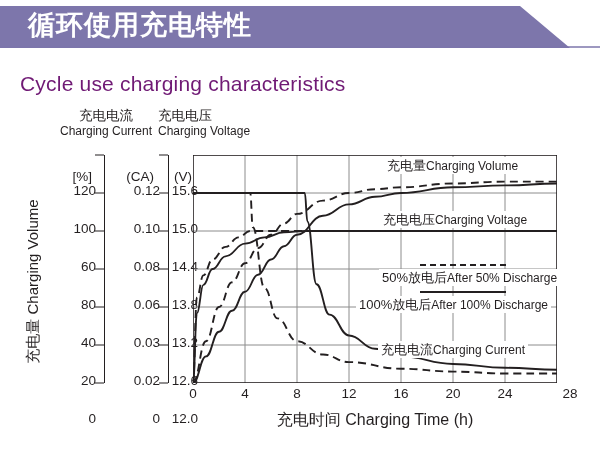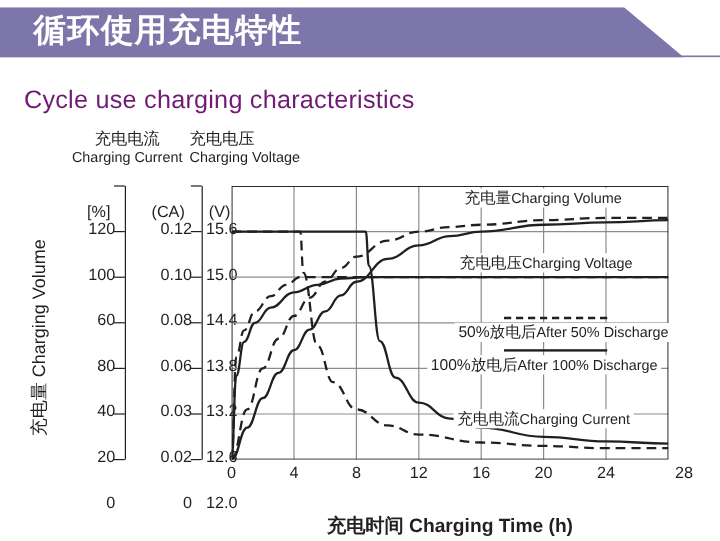--- a/index.html
+++ b/index.html
@@ -44,22 +44,22 @@
   #ticks-pct{left:48px;top:0;width:62px;}
   #ticks-ca{left:112px;top:0;width:62px;}
   #ticks-v{left:160px;top:0;width:46px;}
   
   .plot{position:absolute;left:193px;top:155px;width:364px;height:228px;}
   .plot svg{display:block;}
   
   .xticks{position:absolute;left:193px;top:386px;width:364px;height:18px;}
   .xticks span{position:absolute;font-size:13.5px;transform:translateX(-50%);}
   .xaxis-title{
-    position:absolute;left:193px;top:428px;width:364px;
-    text-align:center;font-size:16px;white-space:nowrap;font-weight:bold;
+    position:absolute;left:193px;top:410px;width:364px;
+    text-align:center;font-size:16px;white-space:nowrap;
   }
   
   .anno{position:absolute;white-space:nowrap;background:#ffffff;
         padding:0 3px;line-height:15px;}
   .anno .cn{font-size:13px;}
   .anno .en{font-size:12px;text-align:right;}
   #anno-volume{left:384px;top:157px;}
   #anno-voltage{left:380px;top:211px;}
   #anno-d50{left:368px;top:269px;margin-left:11px;}
   #anno-d100{left:356px;top:296px;}

